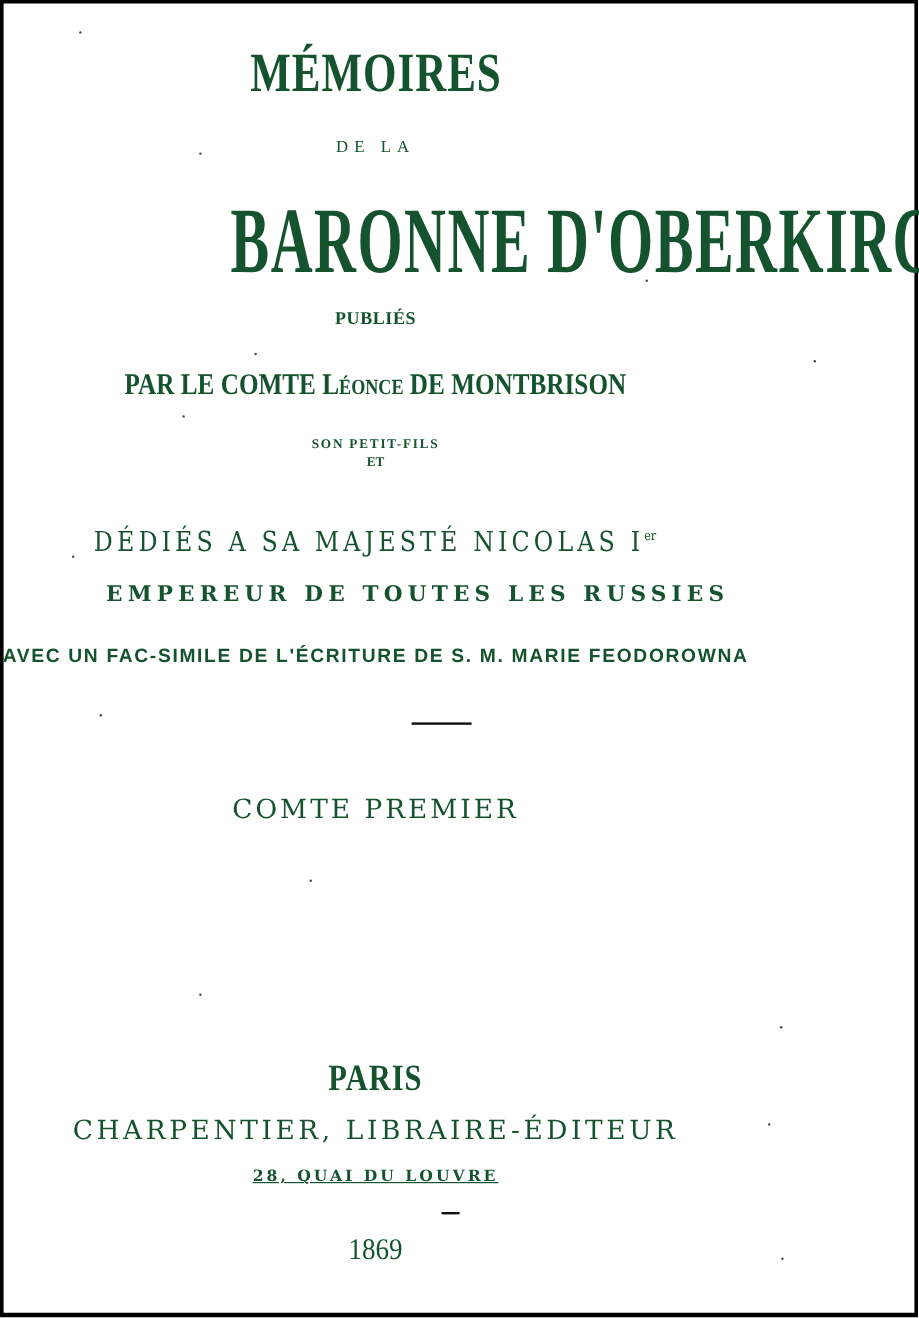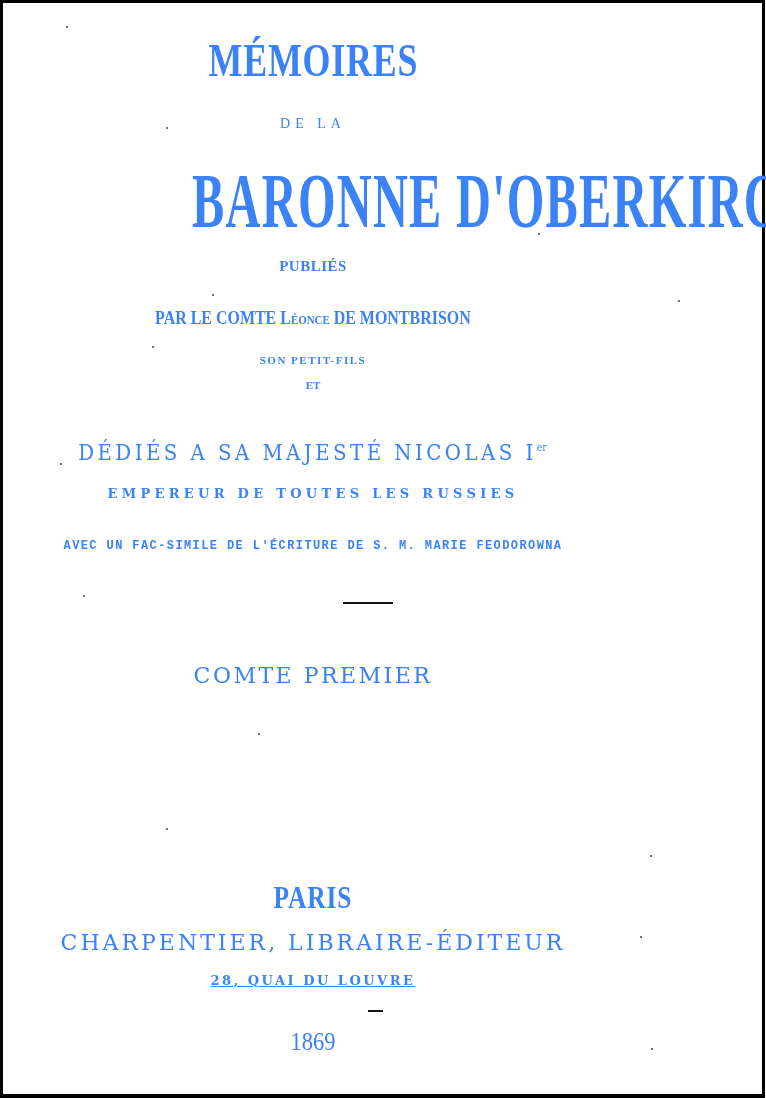--- a/index.html
+++ b/index.html
@@ -7,41 +7,41 @@
     .page {
       position: absolute; left: 0; top: 0;
       width: 759px; height: 1091px;
       border: 3px solid #000;
       border-right-width: 3px; border-bottom-width: 4px;
       background: #fff;
       box-sizing: content-box;
     }
     .line {
       position: absolute; left: 0; width: 626px;
-      text-align: center; color: #3b82f6; white-space: nowrap;
+      text-align: center; color: #14532d; white-space: nowrap;
       font-family: "Liberation Serif", "DejaVu Serif", serif;
       line-height: 1;
     }
     .condensed { font-weight: bold; display: inline-block; transform-origin: center top; }
     .t-memoires { top: 38px; font-size: 46px; }
     .t-memoires span { transform: scaleX(0.78); font-weight: bold; letter-spacing: 1px; }
     .t-dela { top: 117px; font-size: 14px; font-weight: normal; letter-spacing: 5px; }
     .t-baronne { top: 162px; font-size: 78px; }
     .t-baronne span { transform: scaleX(0.62); font-weight: bold; letter-spacing: 2px; }
     .t-publies { top: 259px; font-size: 15px; font-weight: bold; letter-spacing: 0.5px; }
-    .t-par { top: 308px; font-size: 19px; }
+    .t-par { top: 308px; font-size: 25px; }
     .t-par span.wrap { transform: scaleX(0.84); font-weight: bold; display: inline-block; }
     .smallcaps { font-variant: small-caps; }
-    .t-petitfils { top: 355px; font-size: 11px; font-weight: bold; letter-spacing: 1.5px; text-align: center; }
+    .t-petitfils { top: 365px; font-size: 11px; font-weight: bold; letter-spacing: 1.5px; text-align: center; }
     .t-et { top: 380px; font-size: 11px; font-weight: bold; }
     .t-dedies { top: 441px; font-size: 23px; letter-spacing: 4px; font-family: "DejaVu Serif", serif; }
     .t-dedies span.wrap { transform: scaleX(0.86); display: inline-block; }
     .t-dedies sup { font-size: 11px; letter-spacing: 0; vertical-align: 9px; }
-    .t-empereur { top: 487px; font-size: 13px; font-weight: bold; letter-spacing: 4.3px; font-family: "DejaVu Serif", serif; }
-    .t-avec { top: 540px; font-size: 12px; font-weight: bold; letter-spacing: 1.4px; font-family: Liberation Mono, monospace; }
+    .t-empereur { top: 487px; font-size: 18px; font-weight: bold; letter-spacing: 4.3px; font-family: "DejaVu Serif", serif; padding-left: 35px; }
+    .t-avec { top: 540px; font-size: 16px; font-weight: bold; letter-spacing: 1.4px; font-family: Liberation Sans, sans-serif; }
     .rule {
       position: absolute; height: 2px; background: #111;
     }
     .rule-1 { left: 343px; top: 602px; width: 50px; }
     .rule-2 { left: 368px; top: 1010px; width: 15px; }
     .t-tome { top: 665px; font-size: 22px; letter-spacing: 2.5px; font-family: "DejaVu Serif", serif; }
     .t-paris { top: 882px; font-size: 31px; }
     .t-paris span { transform: scaleX(0.82); font-weight: bold; letter-spacing: 1px; }
     .t-charpentier { top: 932px; font-size: 22px; letter-spacing: 3px; font-family: "DejaVu Serif", serif; }
     .t-quai { top: 974px; font-size: 13px; font-weight: bold; letter-spacing: 2.5px; font-family: "DejaVu Serif", serif; text-decoration: underline; }

